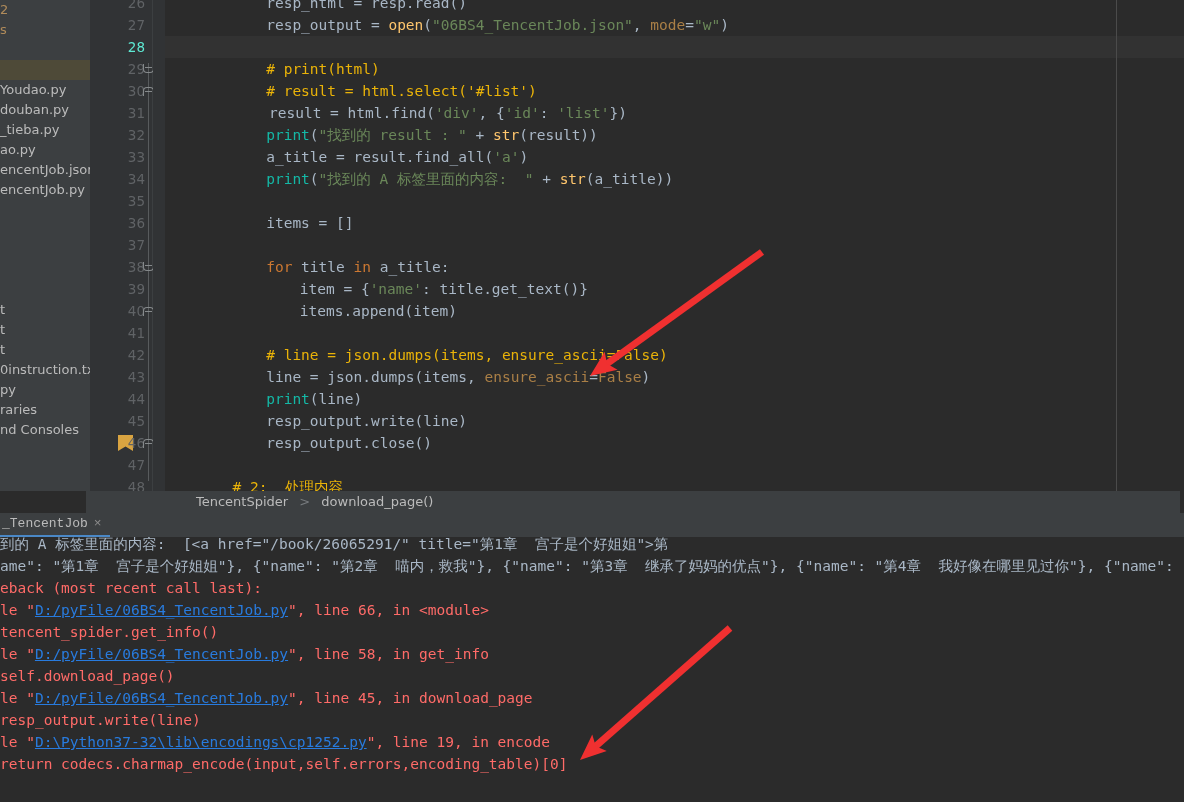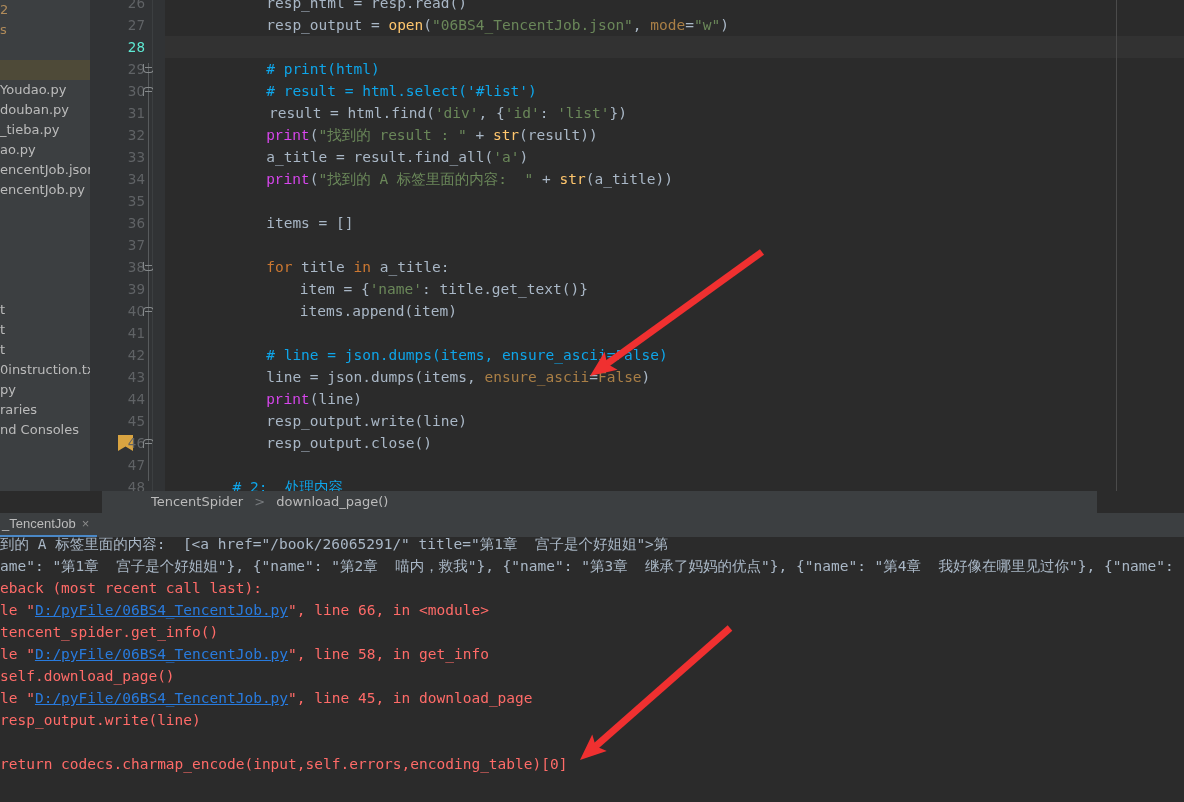--- a/index.html
+++ b/index.html
@@ -75,47 +75,47 @@
   }
   #caret-row {
     position: absolute; left: 0; right: 0; height: 22px; background: #323232;
   }
   #guide {
     position: absolute; top: 0; width: 1px; height: 491px; background: #4b4b4b;
   }
   
   .kw   { color: #cc7832; }
   .str  { color: #6a8759; }
-  .cmt  { color: #0ea5e9; }
+  .cmt  { color: #eab308; }
   .fn   { color: #ffc66d; }
-  .pf   { color: #d946ef; font-family: Liberation Mono, monospace; }
+  .pf   { color: #14b8a6; }
   .kwarg{ color: #aa7f46; }
   .brk  { background: #3b514d; }
 
   
   #breadcrumb {
-    position: absolute; left: 102px; top: 491px; width: 995px; height: 22px;
+    position: absolute; left: 86px; top: 491px; width: 1094px; height: 22px;
     background: #3c3f41; color: #bbbbbb; font-size: 13px; line-height: 22px;
-    font-family: "DejaVu Sans", sans-serif; padding-left: 49px; white-space: nowrap;
+    font-family: "DejaVu Sans", sans-serif; padding-left: 110px; white-space: nowrap;
   }
   #breadcrumb .sep { color: #777b7e; padding: 0 7px; }
 
   
   #runwin {
     position: absolute; left: 0; top: 513px; width: 1184px; height: 289px;
     background: #2b2b2b;
   }
   #runtabs {
     position: absolute; left: 0; top: 0; width: 1184px; height: 24px;
     background: #3c3f41;
   }
   #runtab {
     position: absolute; left: 0; top: 0; height: 24px;
     color: #bbbbbb; font-size: 13px; line-height: 22px;
-    font-family: Liberation Sans, sans-serif; padding: 0 8px 0 2px;
+    font-family: Liberation Mono, monospace; padding: 0 8px 0 2px;
     border-bottom: 2px solid #4a88c7; white-space: nowrap;
   }
   #runtab .x { color: #8c8c8c; font-size: 13px; margin-left: 6px; }
   #console {
     position: absolute; left: 0; top: 24px; width: 1184px; height: 265px;
     background: #2b2b2b; overflow: hidden;
   }
   .oline {
     position: absolute; left: 0; height: 22px; line-height: 22px;
     font-size: 14.5px; white-space: pre;
@@ -247,20 +247,21 @@
     <div id="console">
         <div class="oline out" style="top: -4px;">到的 A 标签里面的内容:  [&lt;a href="/book/26065291/" title="第1章  宫子是个好姐姐"&gt;第</div>
         <div class="oline out" style="top: 18px;">ame": "第1章  宫子是个好姐姐"}, {"name": "第2章  喵内，救我"}, {"name": "第3章  继承了妈妈的优点"}, {"name": "第4章  我好像在哪里见过你"}, {"name": "第5章  明明是我先的"}</div>
         <div class="oline err" style="top: 40px;">eback (most recent call last):</div>
         <div class="oline err" style="top: 62px;">le "<span class="lnk">D:/pyFile/06BS4_TencentJob.py</span>", line 66, in &lt;module&gt;</div>
         <div class="oline err" style="top: 84px;">tencent_spider.get_info()</div>
         <div class="oline err" style="top: 106px;">le "<span class="lnk">D:/pyFile/06BS4_TencentJob.py</span>", line 58, in get_info</div>
         <div class="oline err" style="top: 128px;">self.download_page()</div>
         <div class="oline err" style="top: 150px;">le "<span class="lnk">D:/pyFile/06BS4_TencentJob.py</span>", line 45, in download_page</div>
         <div class="oline err" style="top: 172px;">resp_output.write(line)</div>
+        <div class="oline err" style="top: 194px;">le "<span class="lnk">D:\Python37-32\lib\encodings\cp1252.py</span>", line 19, in encode</div>
         <div class="oline err" style="top: 216px;">return codecs.charmap_encode(input,self.errors,encoding_table)[0]</div>
       </div>
   </div>
 
   <svg class="arrow" id="arrows" width="1184" height="802" style="left:0;top:0">
       <g>
         <line x1="762" y1="252" x2="604.6011748174529" y2="365.4735716432316" stroke="#f03030" stroke-width="7"></line>
         <polygon points="590,376 604.6577685182958,351.8722188740022 607.0347039536952,363.71916691710356 617.5234031765683,369.71809920644466" fill="#f03030"></polygon>
       </g>
       <g>

